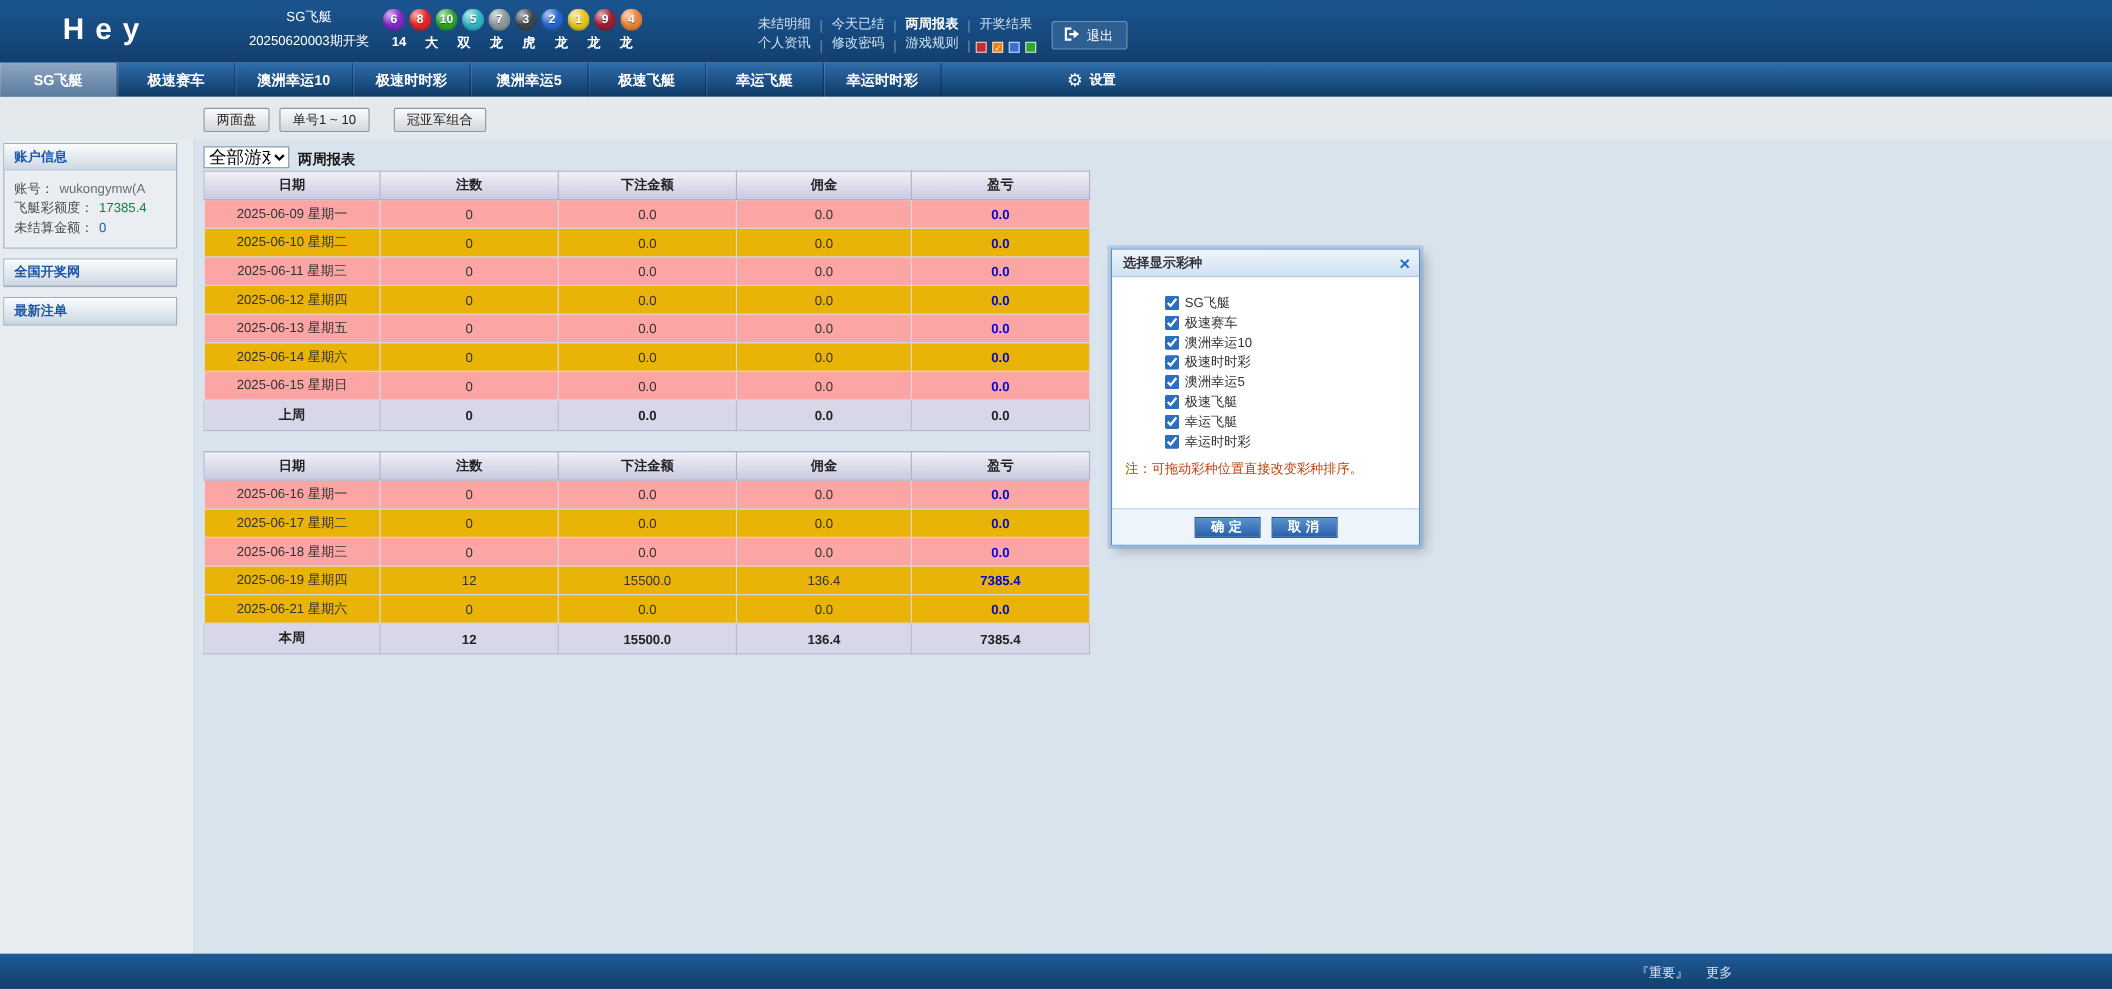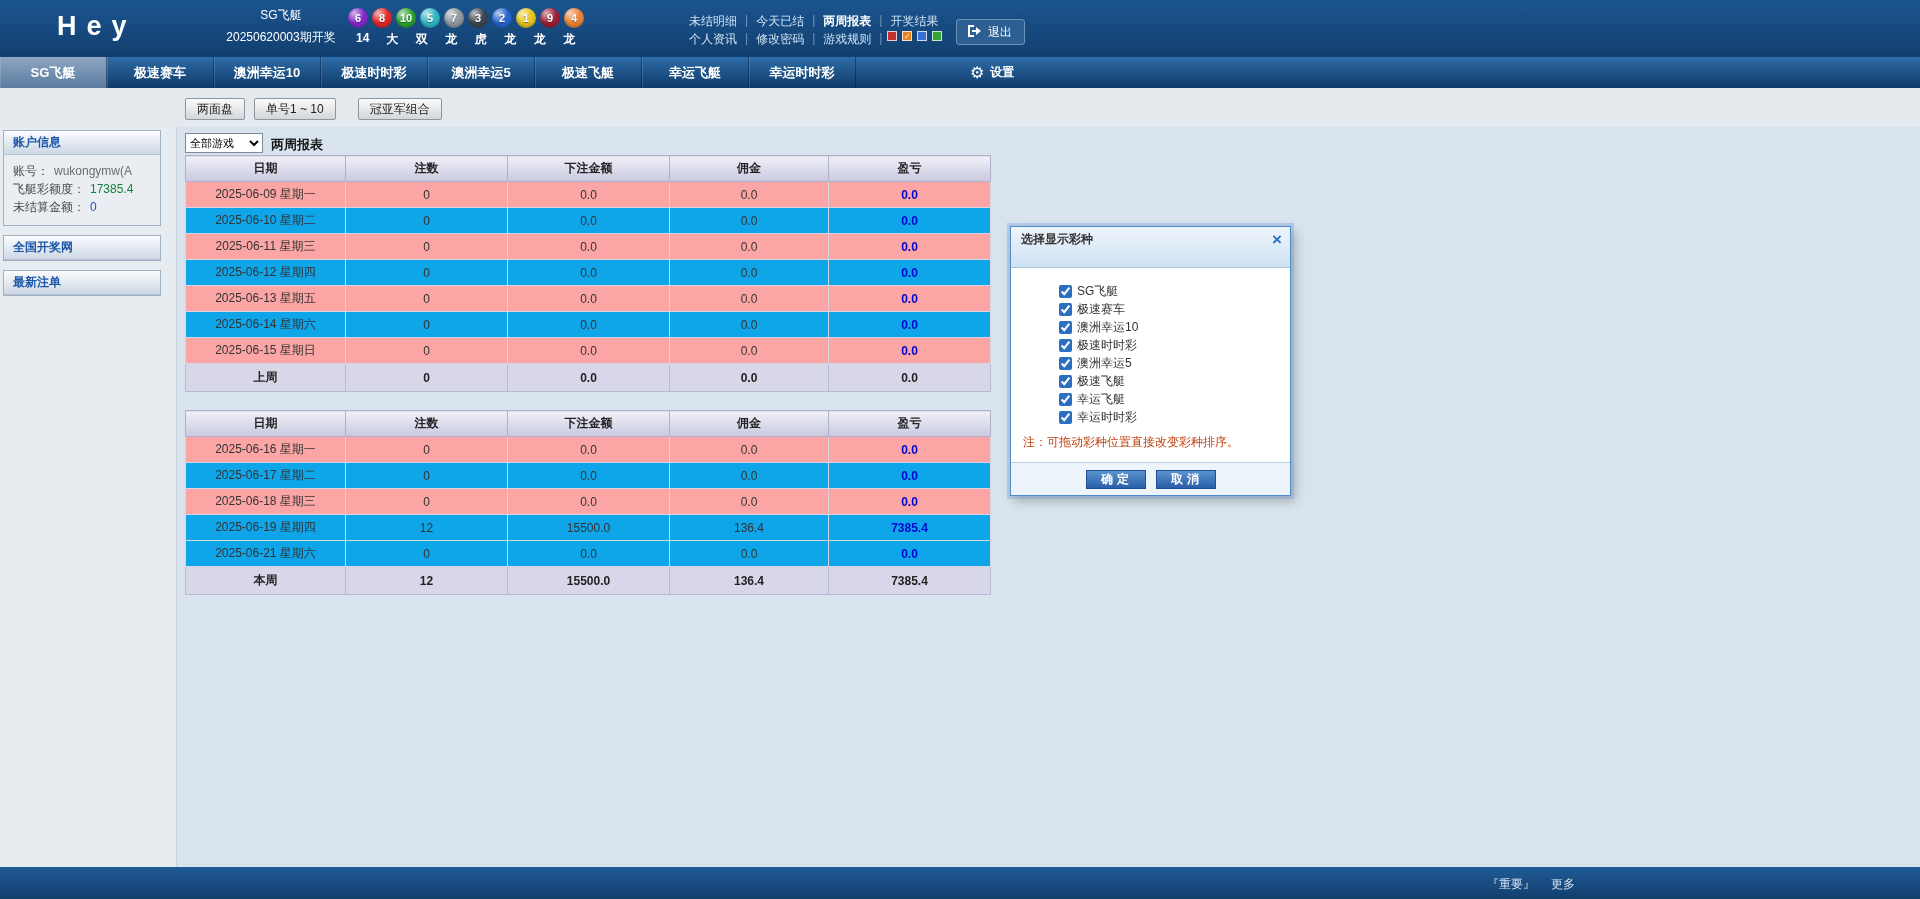--- a/index.html
+++ b/index.html
@@ -8,21 +8,21 @@
 
 
 .topbar{position:absolute;left:0;top:0;width:1920px;height:57px;background:linear-gradient(180deg,#1b5591,#123f6e)}
 .logo{position:absolute;left:57px;top:11px;font-size:27px;font-weight:bold;color:#fff;letter-spacing:10px;cursor:pointer}
 .drawinfo{position:absolute;left:220px;top:7px;width:122px;text-align:center;color:#fff}
 .draw-name{margin-bottom:5px}
 .balls{position:absolute;left:348px;top:8px;display:flex;gap:4px}
 .ball{width:20px;height:20px;border-radius:50%;line-height:20px;text-align:center;font-size:11px;font-weight:bold;color:#fff;text-shadow:0 1px 1px rgba(0,0,0,.45);background-image:radial-gradient(circle at 32% 26%,rgba(255,255,255,.65),rgba(255,255,255,0) 48%);box-shadow:inset 0 -2px 3px rgba(0,0,0,.25)}
 .ball-attrs{position:absolute;left:348px;top:31px;width:236px;display:flex}
 .attr{flex:1;text-align:center;color:#fff;font-weight:bold}
-.hlinks{position:absolute;display:flex;align-items:flex-start;white-space:nowrap}
+.hlinks{position:absolute;display:flex;align-items:flex-end;white-space:nowrap}
 .hlinks.row1{left:681px;top:13px}
 .hlinks.row2{left:681px;top:31px}
 .hlink{margin:0 8px;color:#cfe2f4;cursor:pointer}
 .hlink.active{color:#fff;font-weight:bold}
 .sep{color:#6e95bb}
 .square{width:10px;height:10px;margin-left:5px;border:1px solid rgba(255,255,255,.75);display:inline-flex;align-items:center;justify-content:center;font-size:8px;color:#fff;cursor:pointer}
 .logout{position:absolute;left:956px;top:19px;height:26px;padding:0 12px 0 10px;display:flex;align-items:center;gap:6px;background:#2d5f92;border:1px solid #6c94ba;border-radius:3px;color:#fff;cursor:pointer}
 
 
 .navbar{position:absolute;left:0;top:57px;width:1920px;height:31px;background:linear-gradient(180deg,#2e6ca9,#0e3a67)}
@@ -43,39 +43,39 @@
 
 
 .sidebar{position:absolute;left:3px;top:130px;width:158px}
 .panel{border:1px solid #9fb0c2;margin-bottom:9px;background:#eaeef3}
 .panel-hd{height:24px;line-height:23px;padding-left:9px;font-weight:bold;color:#1c57a8;background:linear-gradient(180deg,#fbfcfe,#cdd8e4);border-bottom:1px solid #b6c2cf;cursor:pointer}
 .acct-body{padding:7px 9px 9px}
 .acct-row{line-height:18px;color:#4a4a4a}
 .aval{margin-left:5px}
 
 
-.game-select{position:absolute;left:185px;top:133px;width:78px;height:20px;font-size:11px;border:1px solid #7e8c9a;background:#fff;font-family:inherit}
+.game-select{position:absolute;left:185px;top:133px;width:78px;height:20px;font-size:16px;border:1px solid #7e8c9a;background:#fff;font-family:inherit}
 .report-label{position:absolute;left:271px;top:136px;font-weight:bold;font-size:13px;color:#151515}
 
 
 .twrap{position:absolute;left:185px;width:806px}
 .t1{top:155px}
 .t2{top:410px}
 .report-table{width:806px;border-collapse:collapse;background:#fff;font-size:12px;border:1px solid #a9a9c4}
 .report-table th{height:26px;background:linear-gradient(180deg,#f0f0f8,#c9c9e0);border:1px solid #b0b0ca;font-weight:bold;color:#222}
 .report-table td{height:26px;border:1px solid #d6d6e2;text-align:center;color:#333}
 .report-table tr.odd td{background:#fca5a5}
-.report-table tr.even td{background:#0ea5e9}
+.report-table tr.even td{background:#eab308}
 .report-table tr.total td{background:#d7d7e9;font-weight:bold;height:28px;border-color:#b9b9d1;color:#222}
 .report-table td.profit{color:#0008cf;font-weight:bold}
 .report-table td.datelink{color:#0040cf;text-decoration:underline;cursor:pointer}
 
 
 .modal{position:absolute;left:1010px;top:226px;width:281px;height:270px;background:#fff;border:1px solid #4f8cc8;box-shadow:0 0 0 3px rgba(125,165,215,.4),4px 5px 10px rgba(0,0,0,.25)}
-.modal-hd{height:41px;line-height:24px;padding-left:10px;font-weight:bold;color:#333;background:linear-gradient(180deg,#eef5fc,#cfe1f3);border-bottom:1px solid #a9c6e2;position:relative}
+.modal-hd{height:25px;line-height:24px;padding-left:10px;font-weight:bold;color:#333;background:linear-gradient(180deg,#eef5fc,#cfe1f3);border-bottom:1px solid #a9c6e2;position:relative}
 .modal-close{position:absolute;right:8px;top:1px;color:#2a6fc0;font-size:17px;font-weight:bold;cursor:pointer;line-height:24px}
 .modal-list{padding:14px 0 0 48px}
 .opt{display:flex;align-items:center;height:18px;gap:5px;cursor:pointer}
 .opt input{width:13px;height:13px;accent-color:#2a6fc0;margin:0;cursor:pointer}
 .optlbl{color:#333}
 .modal-note{margin:8px 0 0 12px;color:#c2410c}
 .modal-ft{position:absolute;left:0;right:0;bottom:0;height:33px;background:#eef4fb;border-top:1px solid #b9cfe6;display:flex;align-items:center;justify-content:center;gap:10px}
 .mbtn{width:60px;height:19px;line-height:17px;text-align:center;background:linear-gradient(180deg,#5b93cf,#2a5fa8);border:1px solid #1d4f92;color:#fff;font-weight:bold;letter-spacing:4px;padding-left:3px;cursor:pointer}
 
 

